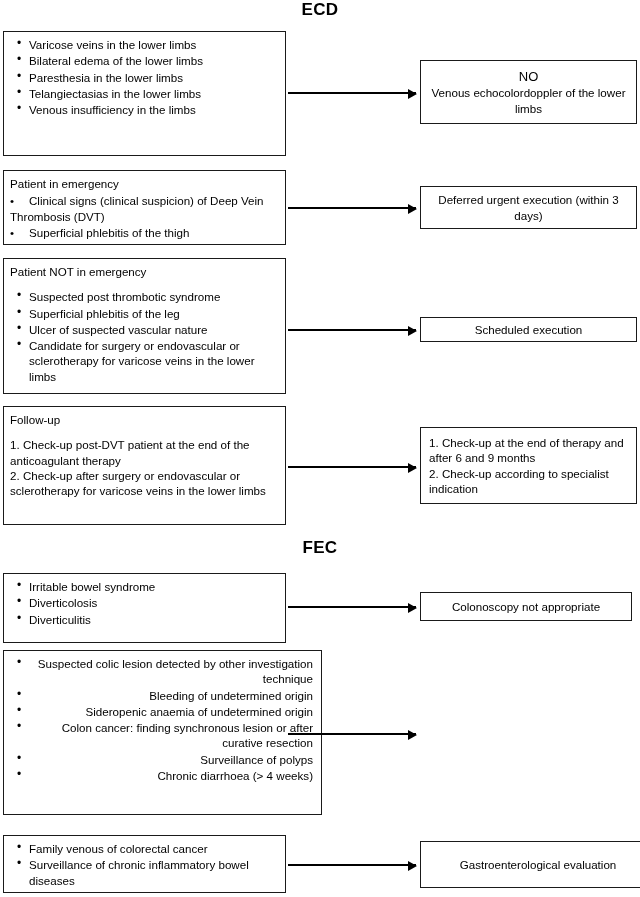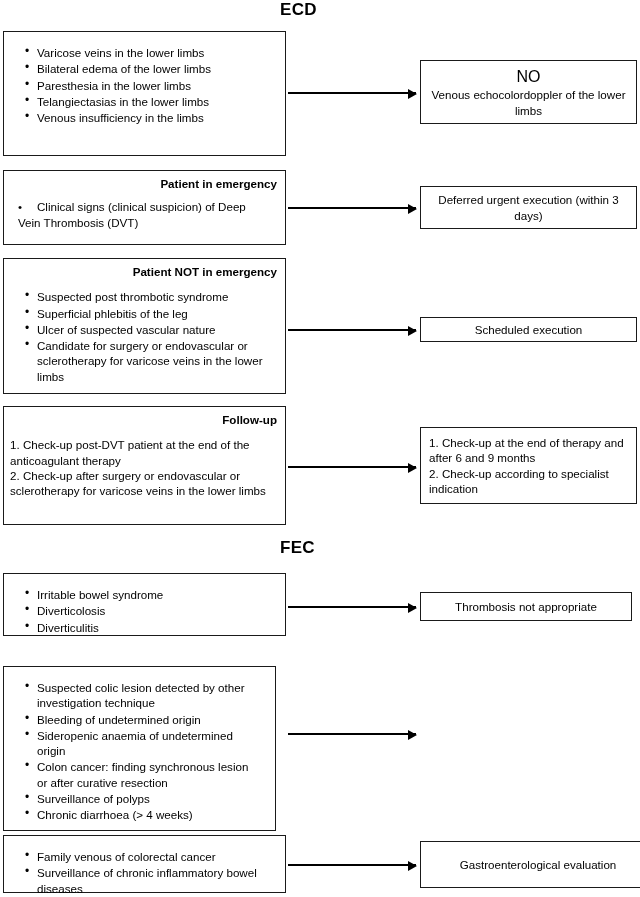--- a/index.html
+++ b/index.html
@@ -19,47 +19,47 @@
     position: absolute;
     left: 0; top: 0;
     width: 640px;
     height: 897px;
   }
   .section-title {
     position: absolute;
     font-weight: bold;
     font-size: 17px;
     letter-spacing: 0.3px;
-    text-align: left;
+    text-align: center;
     color: #000;
   }
   .box {
     position: absolute;
     box-sizing: border-box;
     border: 1.6px solid #1a1a1a;
     background: #ffffff;
     font-size: 11.6px;
     line-height: 1.32;
     color: #000;
   }
   .box-inner {
     padding: 5px 8px 5px 6px;
   }
   .box-head {
-    font-weight: bold;
-    text-align: right;
+    font-weight: normal;
+    text-align: left;
     font-size: 11.6px;
     margin-bottom: 2px;
   }
   .box-head.gap {
     margin-bottom: 10px;
   }
   ul.bullets {
     list-style: none;
-    margin: 8px;
+    margin: 0;
     padding: 0;
   }
   ul.bullets li {
     position: relative;
     padding-left: 19px;
     margin: 0 0 1px 0;
   }
   ul.bullets li::before {
     content: "\2022";
     position: absolute;
@@ -96,21 +96,21 @@
     box-sizing: border-box;
     height: 100%;
   }
   .rt-box.left {
     text-align: left;
     justify-content: flex-start;
     align-items: center;
     padding: 4px 6px 4px 8px;
   }
   .rt-title {
-    font-size: 16px;
+    font-size: 13px;
   }
   .arrow {
     position: absolute;
     height: 0;
     border-top: 2.4px solid #000;
   }
   .arrow::after {
     content: "";
     position: absolute;
     right: -1px;
@@ -147,20 +147,21 @@
         <div>Venous echocolordoppler of the lower limbs</div>
       </div>
     </div>
   </div>
 
   <div class="box" style="left:3px; top:170px; width:283px; height:75px;">
     <div class="box-inner">
       <div class="box-head">Patient in emergency</div>
       <ul class="bullets hang">
         <li><span class="bdot">•</span><span>Clinical signs (clinical suspicion) of Deep Vein Thrombosis (DVT)</span></li>
+        <li><span class="bdot">•</span><span>Superficial phlebitis of the thigh</span></li>
       </ul>
     </div>
   </div>
   <div class="arrow" style="left:288px; top:207px; width:128px;"></div>
   <div class="box" style="left:420px; top:186px; width:217px; height:43px;">
     <div class="rt-box">
       <div>Deferred urgent execution (within 3 days)</div>
     </div>
   </div>
 
@@ -196,37 +197,37 @@
     <div class="rt-box left">
       <div>
         <div>1. Check-up at the end of therapy and after 6 and 9 months</div>
         <div>2. Check-up according to specialist indication</div>
       </div>
     </div>
   </div>
 
   <div class="section-title" style="left:280px; top:538px; width:80px;">FEC</div>
 
-  <div class="box" style="left:3px; top:573px; width:283px; height:63px;">
+  <div class="box" style="left:3px; top:573px; width:283px; height:70px;">
     <div class="box-inner">
       <ul class="bullets">
         <li>Irritable bowel syndrome</li>
         <li>Diverticolosis</li>
         <li>Diverticulitis</li>
       </ul>
     </div>
   </div>
   <div class="arrow" style="left:288px; top:606px; width:128px;"></div>
   <div class="box" style="left:420px; top:592px; width:212px; height:29px;">
     <div class="rt-box">
-      <div>Thrombosis not appropriate</div>
-    </div>
-  </div>
-
-  <div class="box" style="left:3px; top:666px; width:273px; height:165px;">
+      <div>Colonoscopy not appropriate</div>
+    </div>
+  </div>
+
+  <div class="box" style="left:3px; top:650px; width:319px; height:165px;text-align:right;">
     <div class="box-inner">
       <ul class="bullets">
         <li>Suspected colic lesion detected by other investigation technique</li>
         <li>Bleeding of undetermined origin</li>
         <li>Sideropenic anaemia of undetermined origin</li>
         <li>Colon cancer: finding synchronous lesion or after curative resection</li>
         <li>Surveillance of polyps</li>
         <li>Chronic diarrhoea (&gt; 4 weeks)</li>
       </ul>
     </div>

